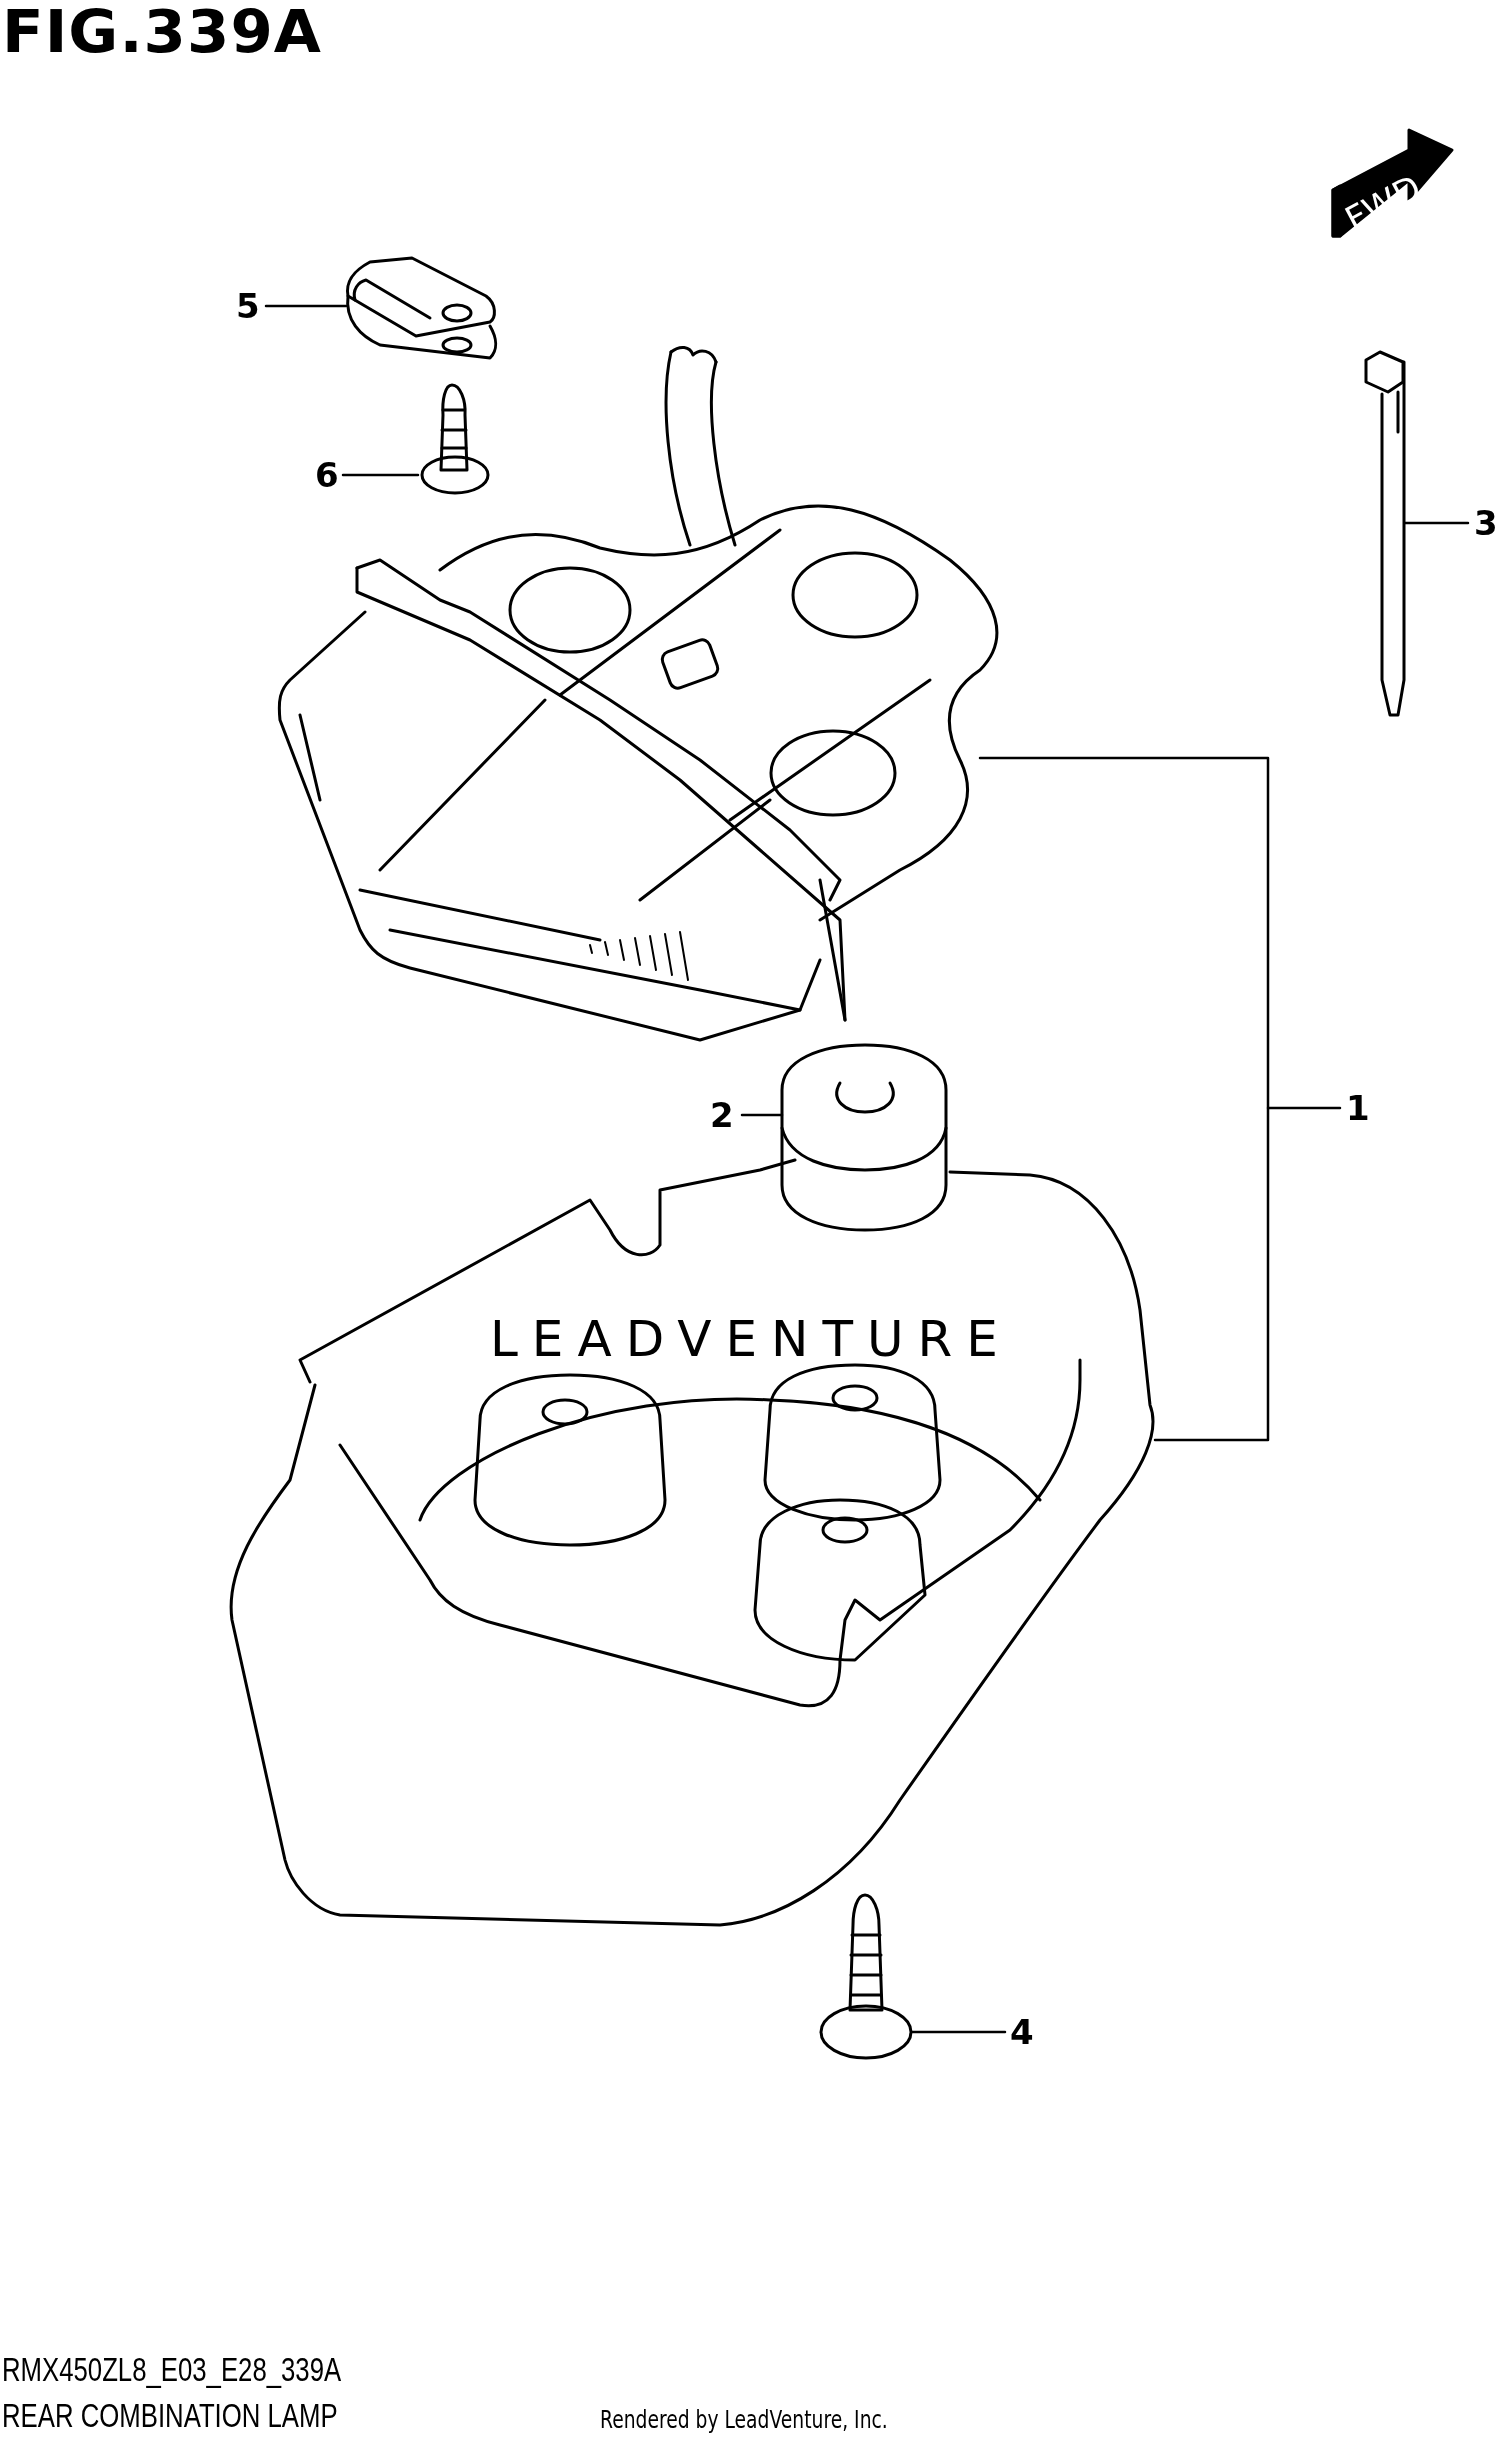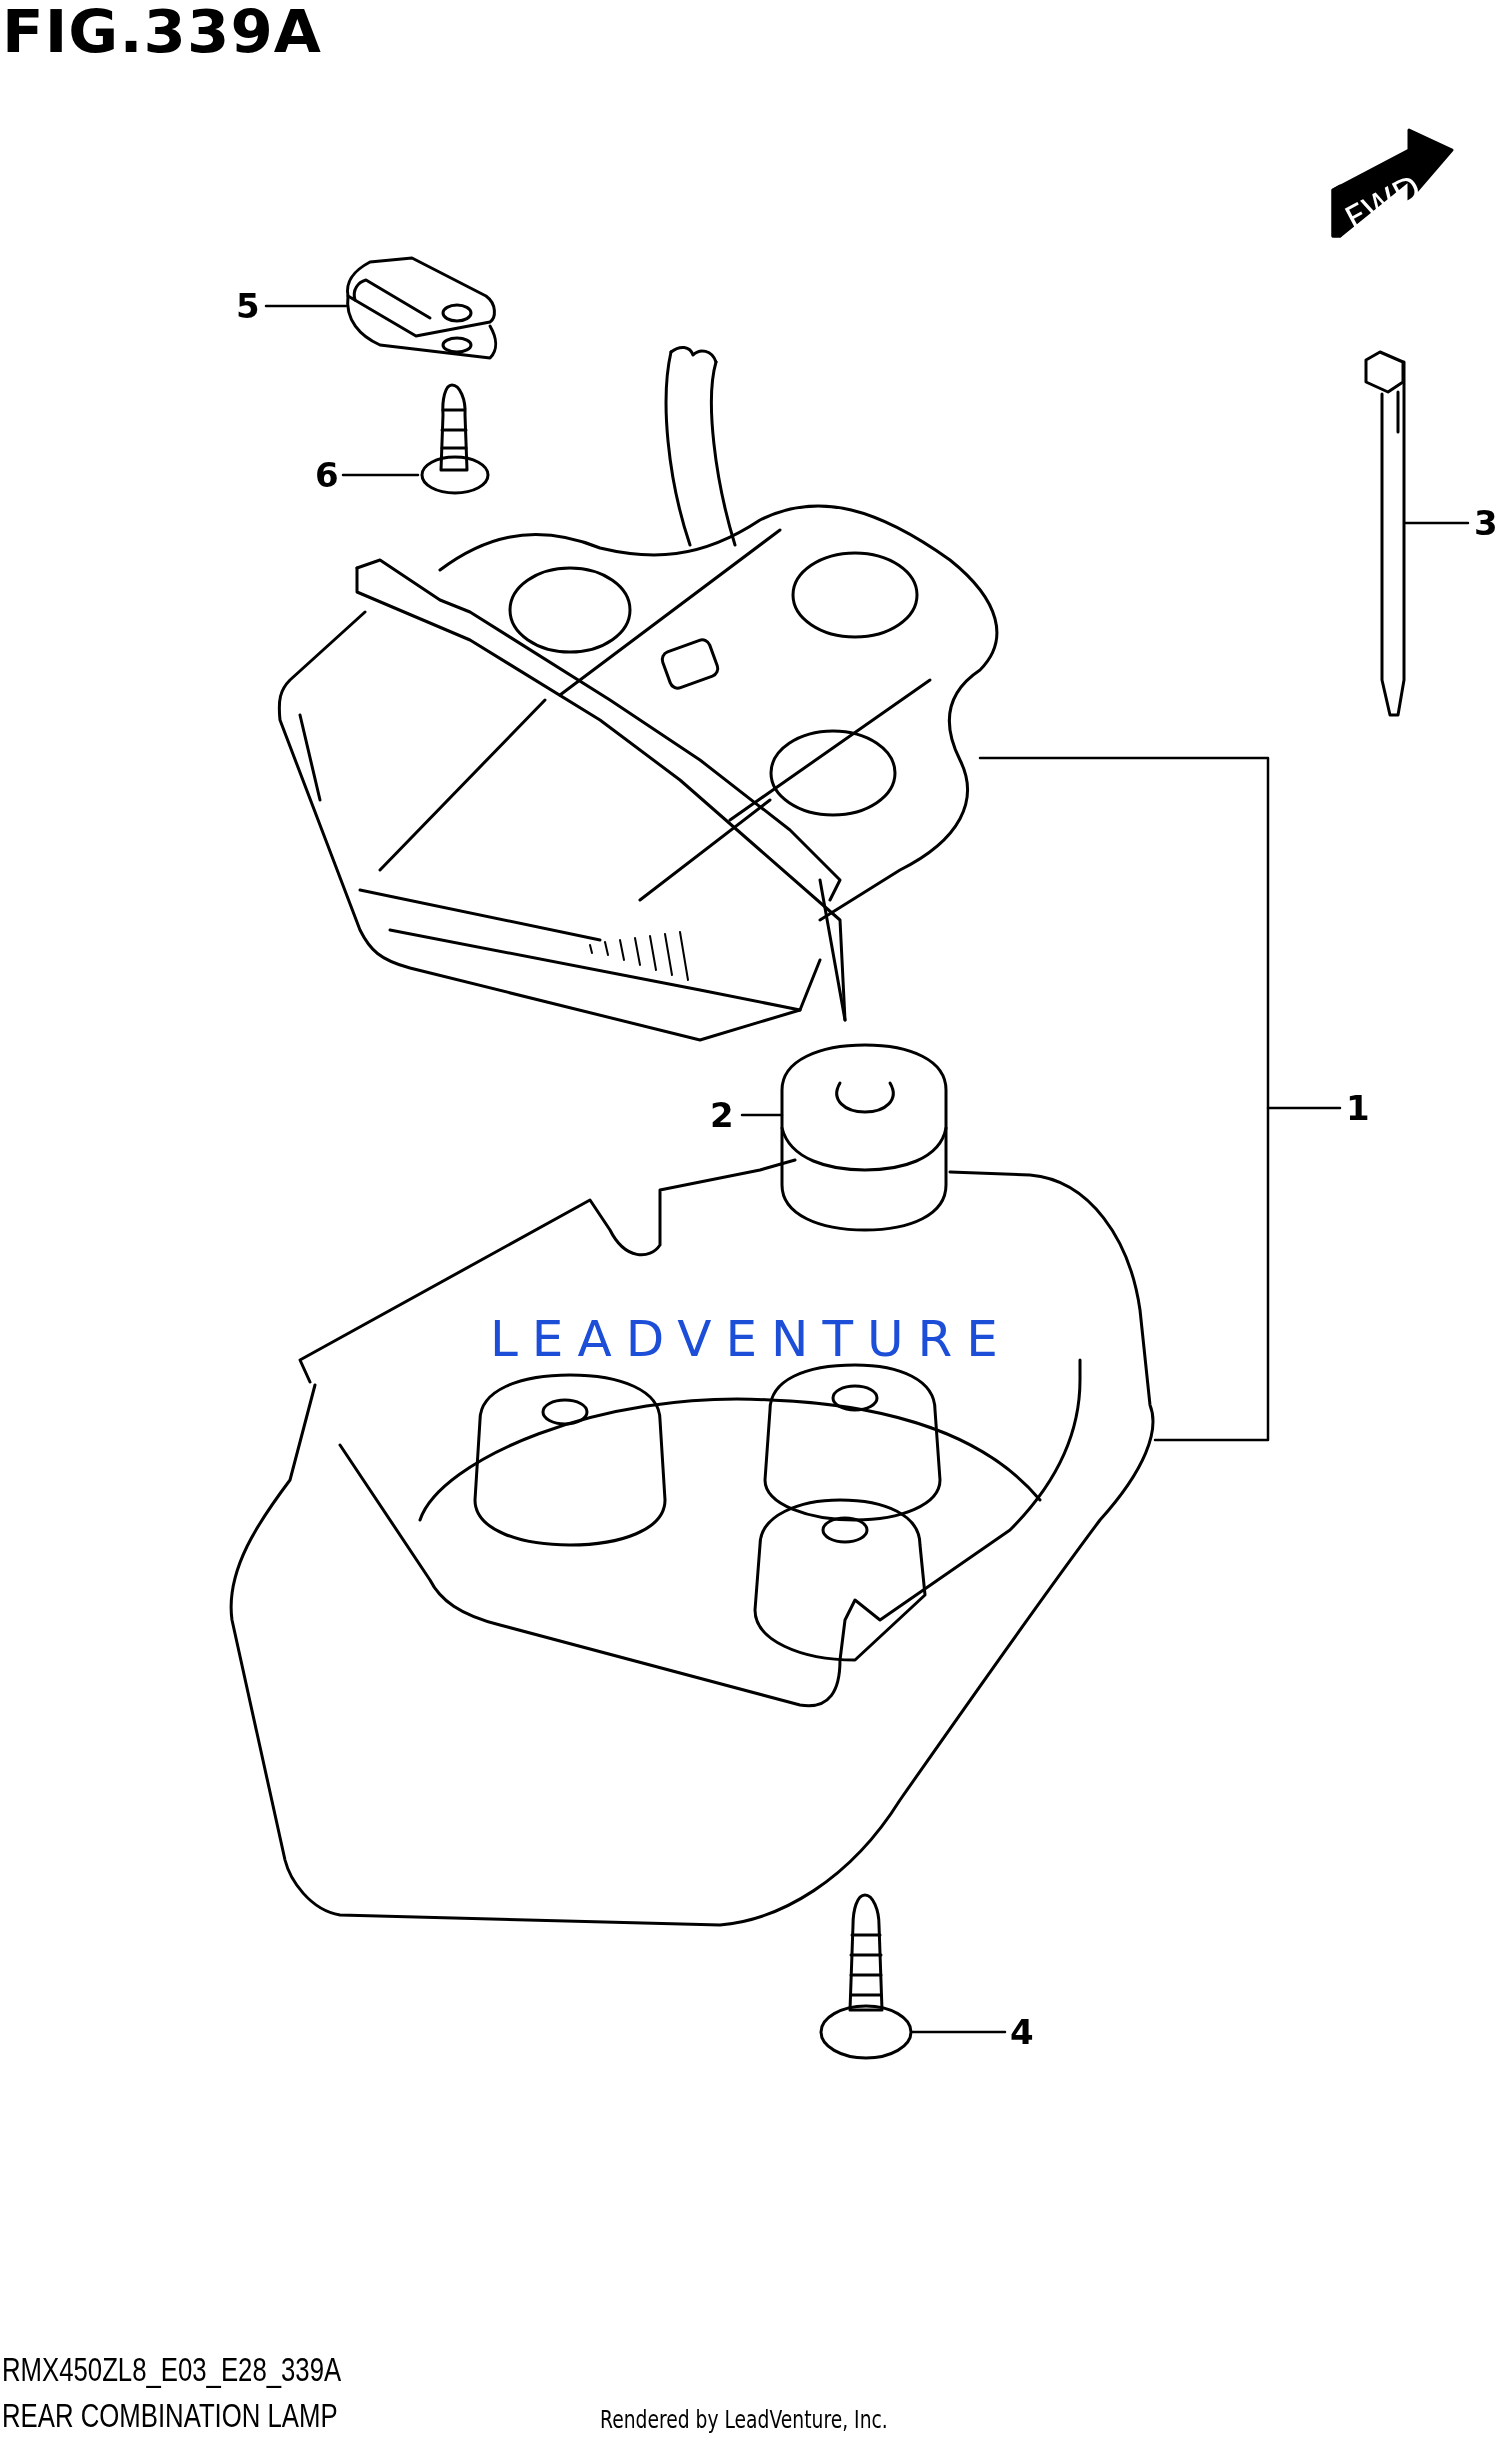--- a/index.html
+++ b/index.html
@@ -3,21 +3,21 @@
 <meta charset="utf-8">
 <style>
   html, body { margin: 0; padding: 0; background: #ffffff; }
   body { width: 1500px; height: 2443px; position: relative; overflow: hidden; font-family: "Liberation Sans", sans-serif; color: #000; }
   .fig-title { position: absolute; left: 2px; top: 0px; font-family: "DejaVu Sans", sans-serif; font-weight: 900; font-size: 58px; letter-spacing: 1px; line-height: 64px; transform: scaleX(1.05); transform-origin: left top; }
   .footer-code { position: absolute; left: 2px; top: 2352px; font-family: "Liberation Sans", sans-serif; font-size: 33px; line-height: 36px; transform: scaleX(0.78); transform-origin: left top; white-space: nowrap; }
   .footer-name { position: absolute; left: 2px; top: 2398px; font-family: "Liberation Sans", sans-serif; font-size: 33px; line-height: 36px; transform: scaleX(0.78); transform-origin: left top; white-space: nowrap; }
   .rendered-by { position: absolute; left: 600px; top: 2405px; font-family: "DejaVu Sans", sans-serif; font-size: 24px; line-height: 30px; transform: scaleX(0.78); transform-origin: left top; white-space: nowrap; }
   svg.art { position: absolute; left: 0; top: 0; }
   .callout { position: absolute; font-family: "DejaVu Sans", sans-serif; font-weight: bold; font-size: 34px; line-height: 36px; }
-  .watermark { position: absolute; left: 490px; top: 1310px; font-family: "DejaVu Sans", sans-serif; font-size: 50px; letter-spacing: 14px; color: #1d4ed8; }
+  .watermark { position: absolute; left: 490px; top: 1310px; font-family: "DejaVu Sans", sans-serif; font-size: 50px; letter-spacing: 14px; color: #000000; }
 </style>
 </head>
 <body>
 
 <div class="fig-title">FIG.339A</div>
 
 <div class="watermark">LEADVENTURE</div>
 
 <svg class="art" width="1500" height="2443" viewBox="0 0 1500 2443" fill="none" stroke="#000" stroke-width="3" stroke-linecap="round" stroke-linejoin="round">
 

